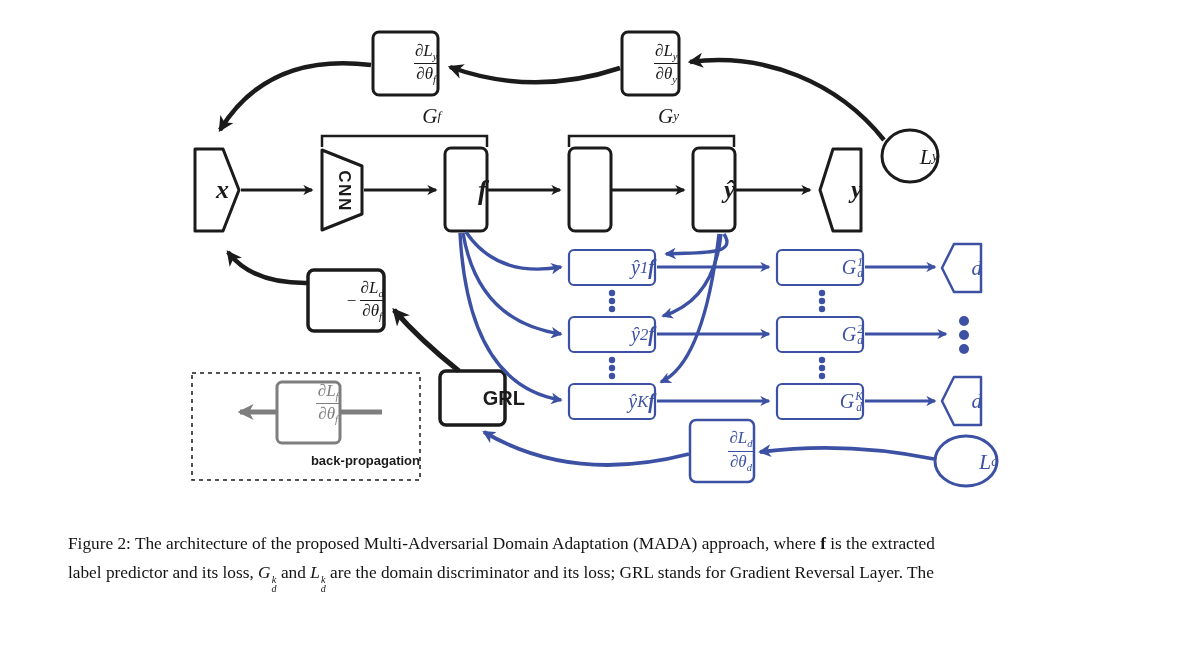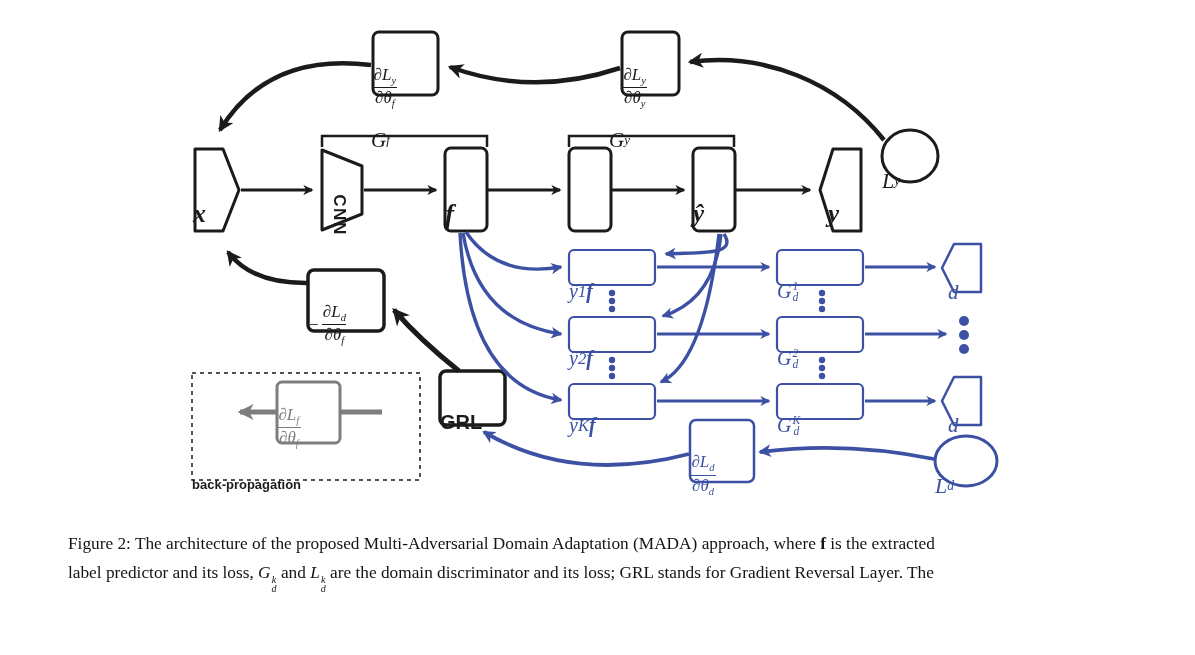--- a/index.html
+++ b/index.html
@@ -1,20 +1,20 @@
 <!DOCTYPE html>
 <html><head>
 <meta charset="utf-8">
 <style>
   html,body{margin:0;padding:0;background:#ffffff;}
   #canvas{position:relative;width:1195px;height:655px;background:#ffffff;overflow:hidden;
           font-family:"Liberation Serif","DejaVu Serif",serif;color:#1b1b1b;}
   svg{position:absolute;left:0;top:0;z-index:1;}
-  .lbl{position:absolute;display:flex;align-items:center;justify-content:flex-start;z-index:3;
-       font-family:"Liberation Serif","DejaVu Serif",serif;margin-top:24px;}
+  .lbl{position:absolute;display:flex;align-items:center;justify-content:flex-end;z-index:3;
+       font-family:"Liberation Serif","DejaVu Serif",serif;}
   .bi{font-weight:bold;font-style:italic;}
   .it{font-style:italic;}
   .blue{color:#3c51a3;}
   .gray{color:#7e7e7e;}
   .sans{font-family:"Liberation Sans","DejaVu Sans",sans-serif;}
   .rot{transform:rotate(90deg);font:700 17px "Liberation Sans","DejaVu Sans",sans-serif;letter-spacing:1.5px;}
   .frac{display:inline-flex;flex-direction:column;align-items:center;line-height:1.12;font-style:italic;font-size:17px;}
   .frac .den{border-top:1.7px solid currentColor;padding:0 2px;}
   .frac sub,.lbl sub{font-size:0.62em;}
   .minusrow{display:flex;align-items:center;gap:3px;font-style:italic;font-size:17px;}
@@ -162,21 +162,21 @@
         <span class="den">∂θ<sub>d</sub></span>
       </span>
 </div>
 <div class="lbl gray" style="left:277px;top:382px;width:63px;height:43px;">
   <span class="frac">
         <span class="num">∂L<sub>f</sub></span>
         <span class="den">∂θ<sub>f</sub></span>
       </span>
 </div>
 
-<div class="lbl sans" style="left:440px;top:371px;width:65px;height:54px;font-weight:700;font-size:20px;">GRL</div>
+<div class="lbl sans" style="left:440px;top:371px;width:65px;height:54px;font-weight:700;font-size:20px;padding-left:20px;">GRL</div>
 <div class="lbl sans" style="left:192px;top:446px;width:228px;height:28px;font-weight:700;font-size:13px;">back-propagation</div>
 
 <div class="lbl it blue" style="left:569px;top:250px;width:86px;height:35px;font-size:20px;">ŷ<sup>1</sup><b>f</b></div>
 <div class="lbl it blue" style="left:569px;top:317px;width:86px;height:35px;font-size:20px;">ŷ<sup>2</sup><b>f</b></div>
 <div class="lbl it blue" style="left:569px;top:384px;width:86px;height:35px;font-size:20px;">ŷ<sup>K</sup><b>f</b></div>
 <div class="lbl blue" style="left:777px;top:250px;width:86px;height:35px;font-size:20px;">
       <i>G</i>
       <span class="ss">
         <span>1</span>
         <span>d</span>

